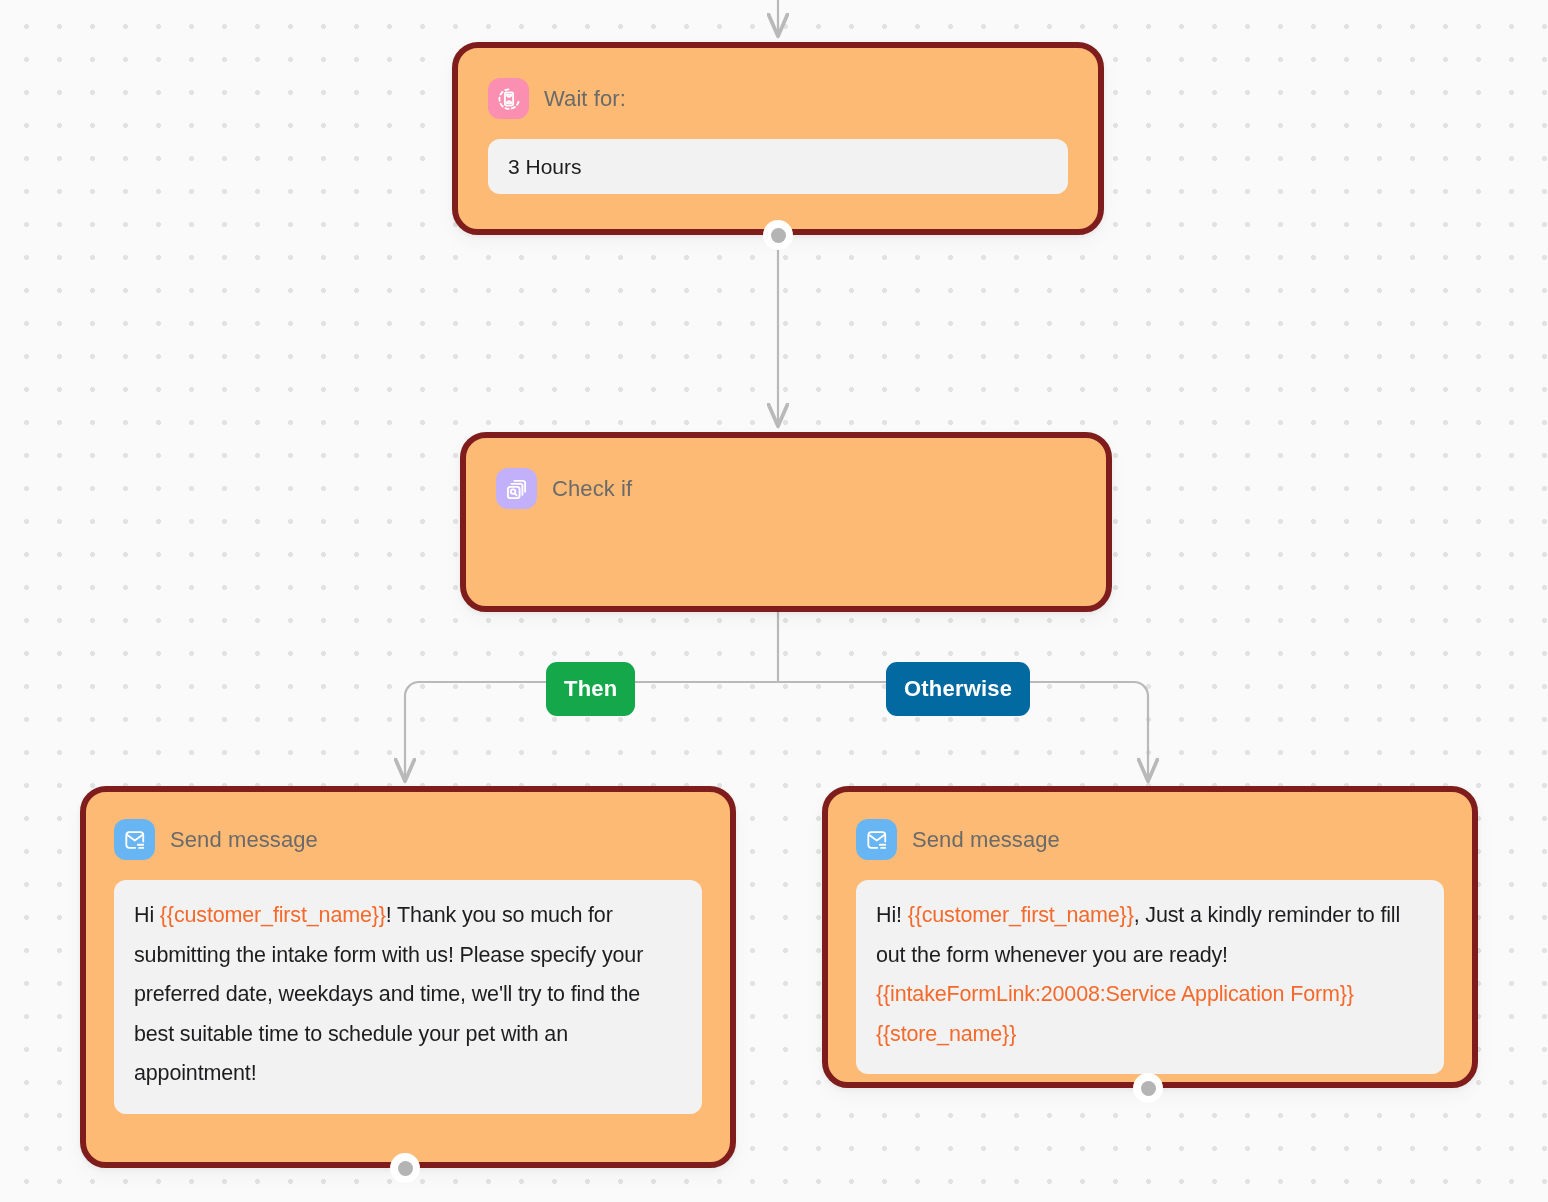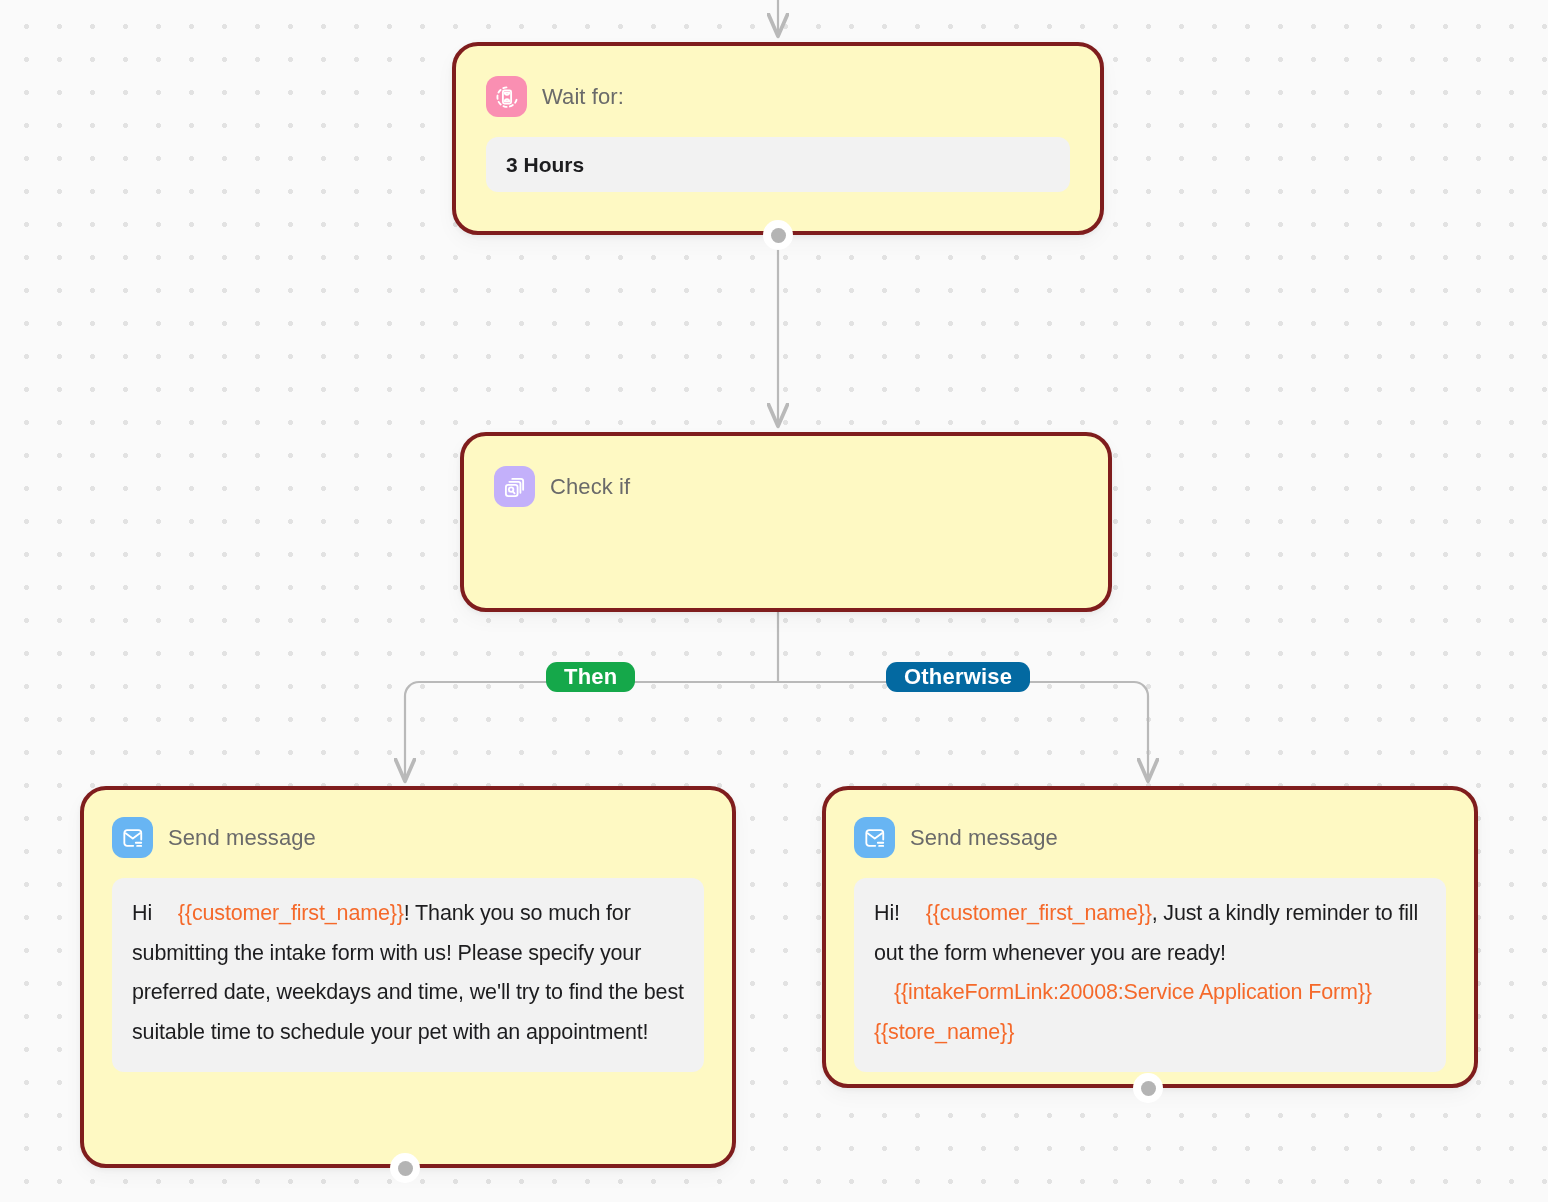--- a/index.html
+++ b/index.html
@@ -28,22 +28,22 @@
     left: 0;
     top: 0;
     width: 1548px;
     height: 1202px;
     pointer-events: none;
   }
 
   
   .node {
     position: absolute;
-    background: #fef9c3;
-    border: 4px solid #7f1d1d;
+    background: #fdba74;
+    border: 6px solid #7f1d1d;
     border-radius: 26px;
     box-shadow: 0 2px 5px rgba(0,0,0,0.055), 0 8px 20px rgba(0,0,0,0.035);
     box-sizing: border-box;
   }
 
   .node-header {
     display: flex;
     align-items: center;
     gap: 15px;
   }
@@ -70,34 +70,33 @@
   }
 
   .node-field {
     margin-top: 20px;
     background: #f2f2f2;
     border-radius: 12px;
     padding: 17px 20px;
     font-size: 21px;
     color: #1d1d1f;
     line-height: 1.0;
-    font-weight: bold;
   }
 
   .msg-body {
     margin-top: 20px;
     background: #f2f2f2;
     border-radius: 12px;
     padding: 16px 20px 20px 20px;
     font-size: 21.5px;
     color: #1d1d1f;
     line-height: 39.5px;
     letter-spacing: -0.15px;
   }
-  .tok { color: #f5692a; margin-left: 20px; }
+  .tok { color: #f5692a; }
 
   
   #node-wait   { left: 452px;  top: 42px;  width: 652px; height: 193px; padding: 30px 30px 0 30px; }
   #node-check  { left: 460px;  top: 432px; width: 652px; height: 180px; padding: 30px 30px 0 30px; }
   #node-msg-then      { left: 80px;  top: 786px;  width: 656px; height: 382px; padding: 27px 28px 0 28px; }
   #node-msg-otherwise { left: 822px; top: 786px;  width: 656px; height: 302px; padding: 27px 28px 0 28px; }
 
   
   .port {
     position: absolute;
@@ -122,21 +121,21 @@
     position: absolute;
     display: flex;
     align-items: center;
     justify-content: center;
     border-radius: 11px;
     color: #ffffff;
     font-size: 22px;
     font-weight: bold;
     letter-spacing: .2px;
     padding: 8px 18px;
-    height: 30px;
+    height: 54px;
     box-sizing: border-box;
   }
   #pill-then { left: 546px; top: 662px; background: #15a84a; }
   #pill-otherwise { left: 886px; top: 662px; background: #0369a1; }
 </style>
 </head>
 <body>
 
 <div id="canvas">
 

